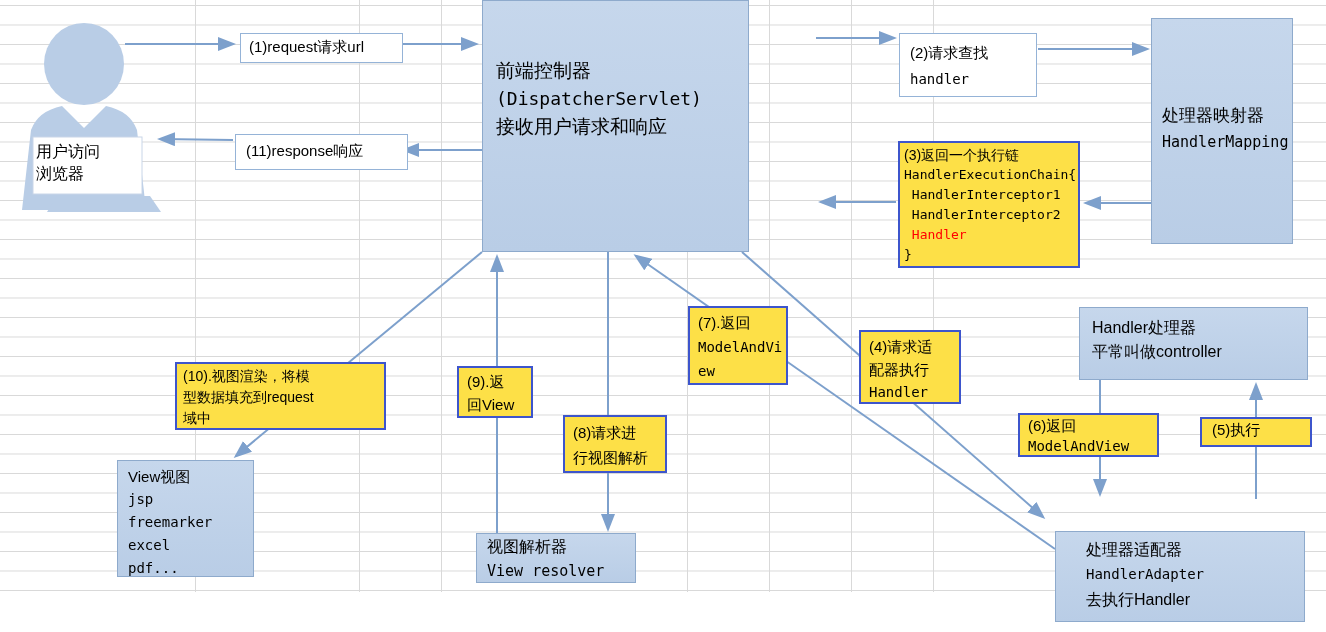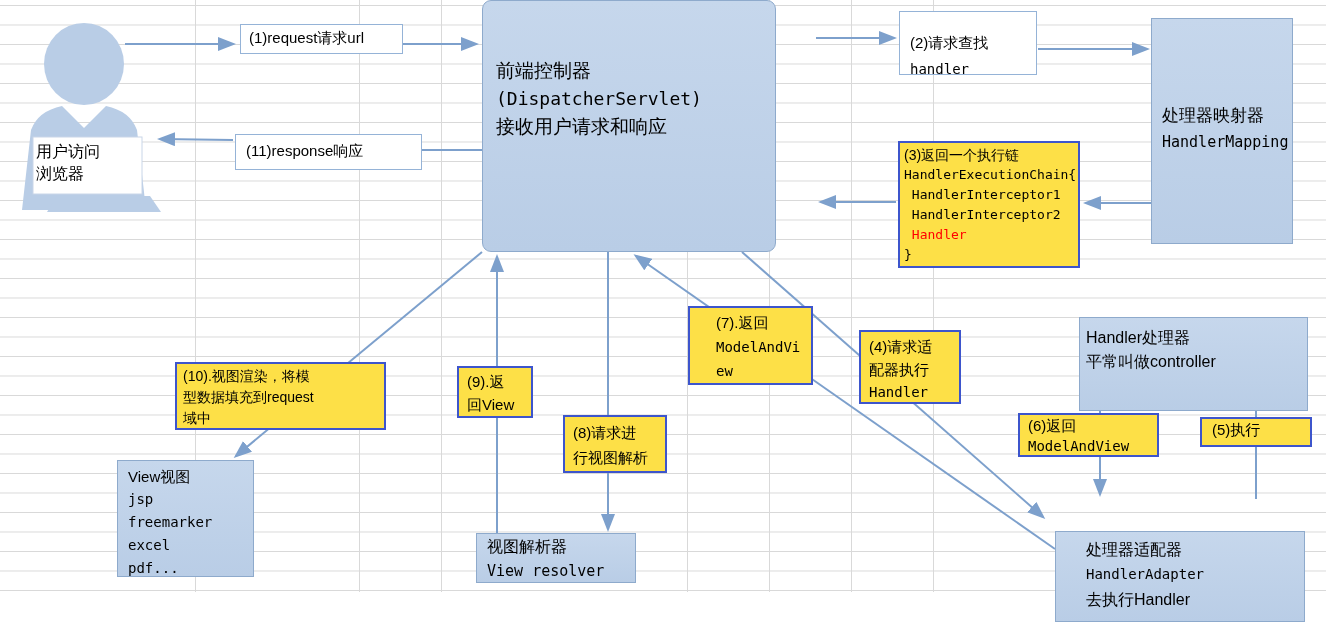--- a/index.html
+++ b/index.html
@@ -32,35 +32,35 @@
     border:1px solid var(--tag-border-light); font-size:15px;
   }
   .tagb{
     position:absolute; box-sizing:border-box; background:#fde047;
     border:2px solid var(--tag-border-blue); font-size:15px;
   }
   .ln{display:block;}
   .code{font-family:"DejaVu Sans Mono","Liberation Mono",monospace; font-size:14px;}
   .pre{white-space:pre;}
   .red{color:var(--red-text);}
-  #dispatcher{left:482px; top:0; width:294px; height:252px; font-size:19px; line-height:28px; padding:56px 0 4px 13px;border-radius:9px;}
+  #dispatcher{left:482px; top:0; width:267px; height:252px; font-size:19px; line-height:28px; padding:56px 0 4px 13px;}
   #handler-mapping{left:1151px; top:18px; width:142px; height:226px; font-size:17px; line-height:26px; padding:84px 0 0 10px;}
-  #handler-node{left:1079px; top:317px; width:229px; height:94px; padding:8px 0 0 6px;}
+  #handler-node{left:1079px; top:307px; width:229px; height:73px; padding:8px 0 0 12px;}
   #adapter-node{left:1055px; top:499px; width:250px; height:91px; line-height:25px; padding:5px 0 0 30px;margin-top:32px;}
   #view-node{left:117px; top:460px; width:137px; height:117px; font-size:15px; line-height:23px; padding:4px 0 0 10px;}
   #resolver-node{left:476px; top:533px; width:160px; height:50px; font-size:16px; line-height:24px; padding:1px 0 0 10px;}
-  #t1{left:240px; top:24px; width:163px; height:30px; padding:4px 0 0 8px;}
-  #t2{left:899px; top:11px; width:138px; height:64px; line-height:26px; padding:18px 0 0 10px;}
-  #t11{left:235px; top:134px; width:187px; height:36px; padding:7px 0 0 10px;}
+  #t1{left:240px; top:33px; width:163px; height:30px; padding:4px 0 0 8px;}
+  #t2{left:899px; top:33px; width:138px; height:64px; line-height:26px; padding:6px 0 0 10px;}
+  #t11{left:235px; top:134px; width:173px; height:36px; padding:7px 0 0 10px;}
   #t3{left:898px; top:141px; width:182px; height:127px; line-height:20px; padding:2px 0 0 4px; font-size:14px;}
   #t3 .code{font-size:13px;}
   #t4{left:859px; top:330px; width:102px; height:74px; line-height:23px; padding:3px 4px 0 8px;}
   #t5{left:1200px; top:417px; width:112px; height:30px; padding:2px 0 0 10px;}
   #t6{left:1018px; top:413px; width:141px; height:44px; line-height:20px; padding:1px 0 0 8px;}
-  #t7{left:688px; top:306px; width:125px; height:79px; line-height:24px; padding:3px 0 0 26px;}
+  #t7{left:688px; top:306px; width:100px; height:79px; line-height:24px; padding:3px 0 0 8px;}
   #t8{left:563px; top:415px; width:104px; height:58px; line-height:25px; padding:3px 0 0 8px;}
   #t9{left:457px; top:366px; width:76px; height:52px; line-height:23px; padding:2px 0 0 8px;}
   #t10{left:175px; top:362px; width:211px; height:68px; line-height:21px; padding:2px 12px 0 6px; font-size:14px;}
   #user-label{position:absolute; left:36px; top:141px; font-size:16px; line-height:22px;}
   .wire{stroke:var(--arrow); stroke-width:2; fill:none;}
   .iconshape{fill:var(--node-fill); stroke:none;}
 </style>
 </head>
 <body>
 

